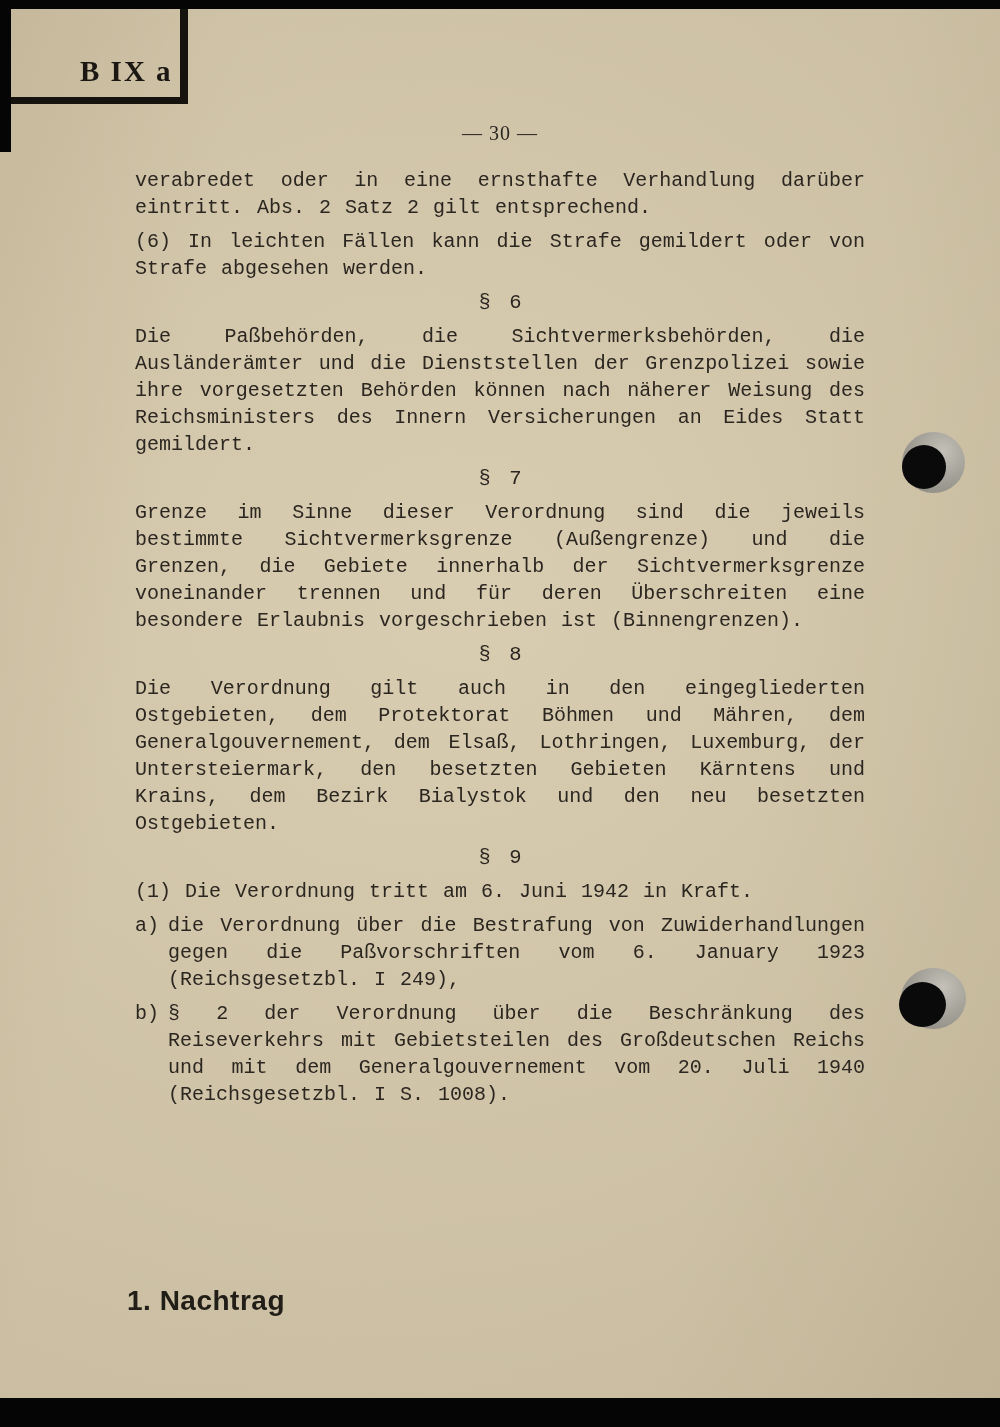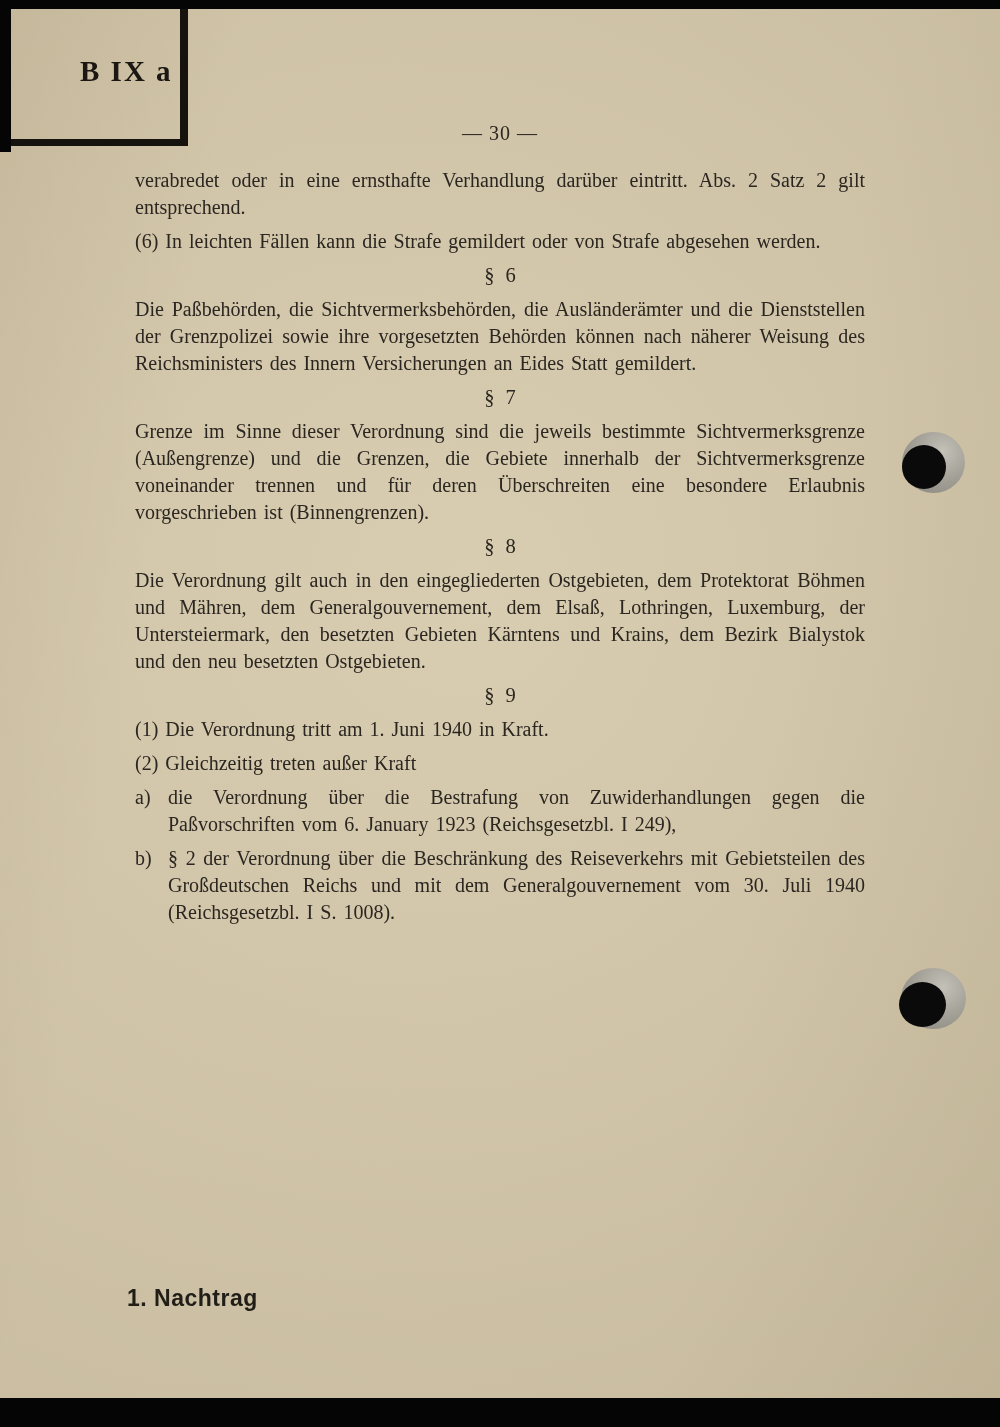--- a/index.html
+++ b/index.html
@@ -33,41 +33,41 @@
     width: 1000px; height: 29px;
     background: #050505;
   }
   .edge-left {
     position: absolute; left: 0; top: 0;
     width: 11px; height: 152px;
     background: #050505;
   }
   .corner-box {
     position: absolute; left: 0; top: 9px;
-    width: 188px; height: 137px;
+    width: 188px; height: 95px;
     border-right: 8px solid var(--ink-heavy, #16130e);
     border-bottom: 7px solid var(--ink-heavy, #16130e);
   }
   .corner-label {
     position: absolute; left: 80px; top: 46px;
     font-weight: bold; font-size: 29px;
     letter-spacing: 2px;
     color: #1b1712;
   }
   .page-number {
     position: absolute; left: 0; top: 113px;
     width: 1000px; text-align: center;
     font-size: 20px; letter-spacing: 1px;
     color: var(--ink, #2b2620);
   }
   .content {
     position: absolute; left: 135px; top: 158px;
     width: 730px;
     color: var(--ink, #2b2620);
-    font-size: 20px; line-height: 27px;
+    font-size: 20px; line-height: 27px; font-family: Liberation Mono, monospace;
   }
   .para {
     margin: 0 0 7px 0;
     text-align: justify;
     word-spacing: 2px;
     hyphens: auto;
   }
   .heading {
     margin: 7px 0 7px 0;
     text-align: center;
@@ -96,21 +96,21 @@
     position: absolute;
     border-radius: 50%;
     background: #0a0a0a;
   }
   .hole-top .punch { left: 0px; top: 13px; width: 44px; height: 44px; }
   .hole-bottom .punch { left: -2px; top: 14px; width: 47px; height: 45px; }
   .footer-label {
     position: absolute; left: 127px; top: 1276px;
     font-family: "Liberation Sans", "DejaVu Sans", sans-serif;
     font-weight: 700;
-    font-size: 23px;
+    font-size: 28px;
     letter-spacing: 0.5px;
     color: #211d17;
     text-align: center;
   }
 </style>
 </head>
 <body>
 
 <div class="scan">
 
@@ -126,30 +126,29 @@
       <p class="para">Die Paßbehörden, die Sichtvermerksbehörden, die Ausländerämter und die Dienststellen der Grenzpolizei sowie ihre vorgesetzten Behörden können nach näherer Weisung des Reichsministers des Innern Versicherungen an Eides Statt gemildert.</p>
 
       <p class="heading">§ 7</p>
       <p class="para">Grenze im Sinne dieser Verordnung sind die jeweils bestimmte Sichtvermerksgrenze (Außengrenze) und die Grenzen, die Gebiete innerhalb der Sichtvermerksgrenze voneinander trennen und für deren Überschreiten eine besondere Erlaubnis vorgeschrieben ist (Binnengrenzen).</p>
 
       <p class="heading">§ 8</p>
       <p class="para">Die Verordnung gilt auch in den eingegliederten Ostgebieten, dem Protektorat Böhmen und Mähren, dem Generalgouvernement, dem Elsaß, Lothringen, Luxemburg, der Untersteiermark, den besetzten Gebieten Kärntens und Krains, dem Bezirk Bialystok und den neu besetzten Ostgebieten.</p>
 
       <p class="heading">§ 9</p>
 
-      <p class="para">(1) Die Verordnung tritt am 1. Juni 1940 in Kraft.</p>
-      <p class="para">(2) Gleichzeitig treten außer Kraft</p>
+      <p class="para">(1) Die Verordnung tritt am 6. Juni 1942 in Kraft.</p>
 
       <div class="list">
         <span class="marker">a)</span>
         <span class="list-text">die Verordnung über die Bestrafung von Zuwiderhandlungen gegen die Paßvorschriften vom 6. January 1923 (Reichsgesetzbl. I 249),</span>
       </div>
       <div class="list">
         <span class="marker">b)</span>
-        <span class="list-text">§ 2 der Verordnung über die Beschränkung des Reiseverkehrs mit Gebietsteilen des Großdeutschen Reichs und mit dem Generalgouvernement vom 30. Juli 1940 (Reichsgesetzbl. I S. 1008).</span>
+        <span class="list-text">§ 2 der Verordnung über die Beschränkung des Reiseverkehrs mit Gebietsteilen des Großdeutschen Reichs und mit dem Generalgouvernement vom 20. Juli 1940 (Reichsgesetzbl. I S. 1008).</span>
       </div>
 
     </div>
 
     <div class="hole hole-top">
       <div class="punch"></div>
     </div>
     <div class="hole hole-bottom">
       <div class="punch"></div>
     </div>

